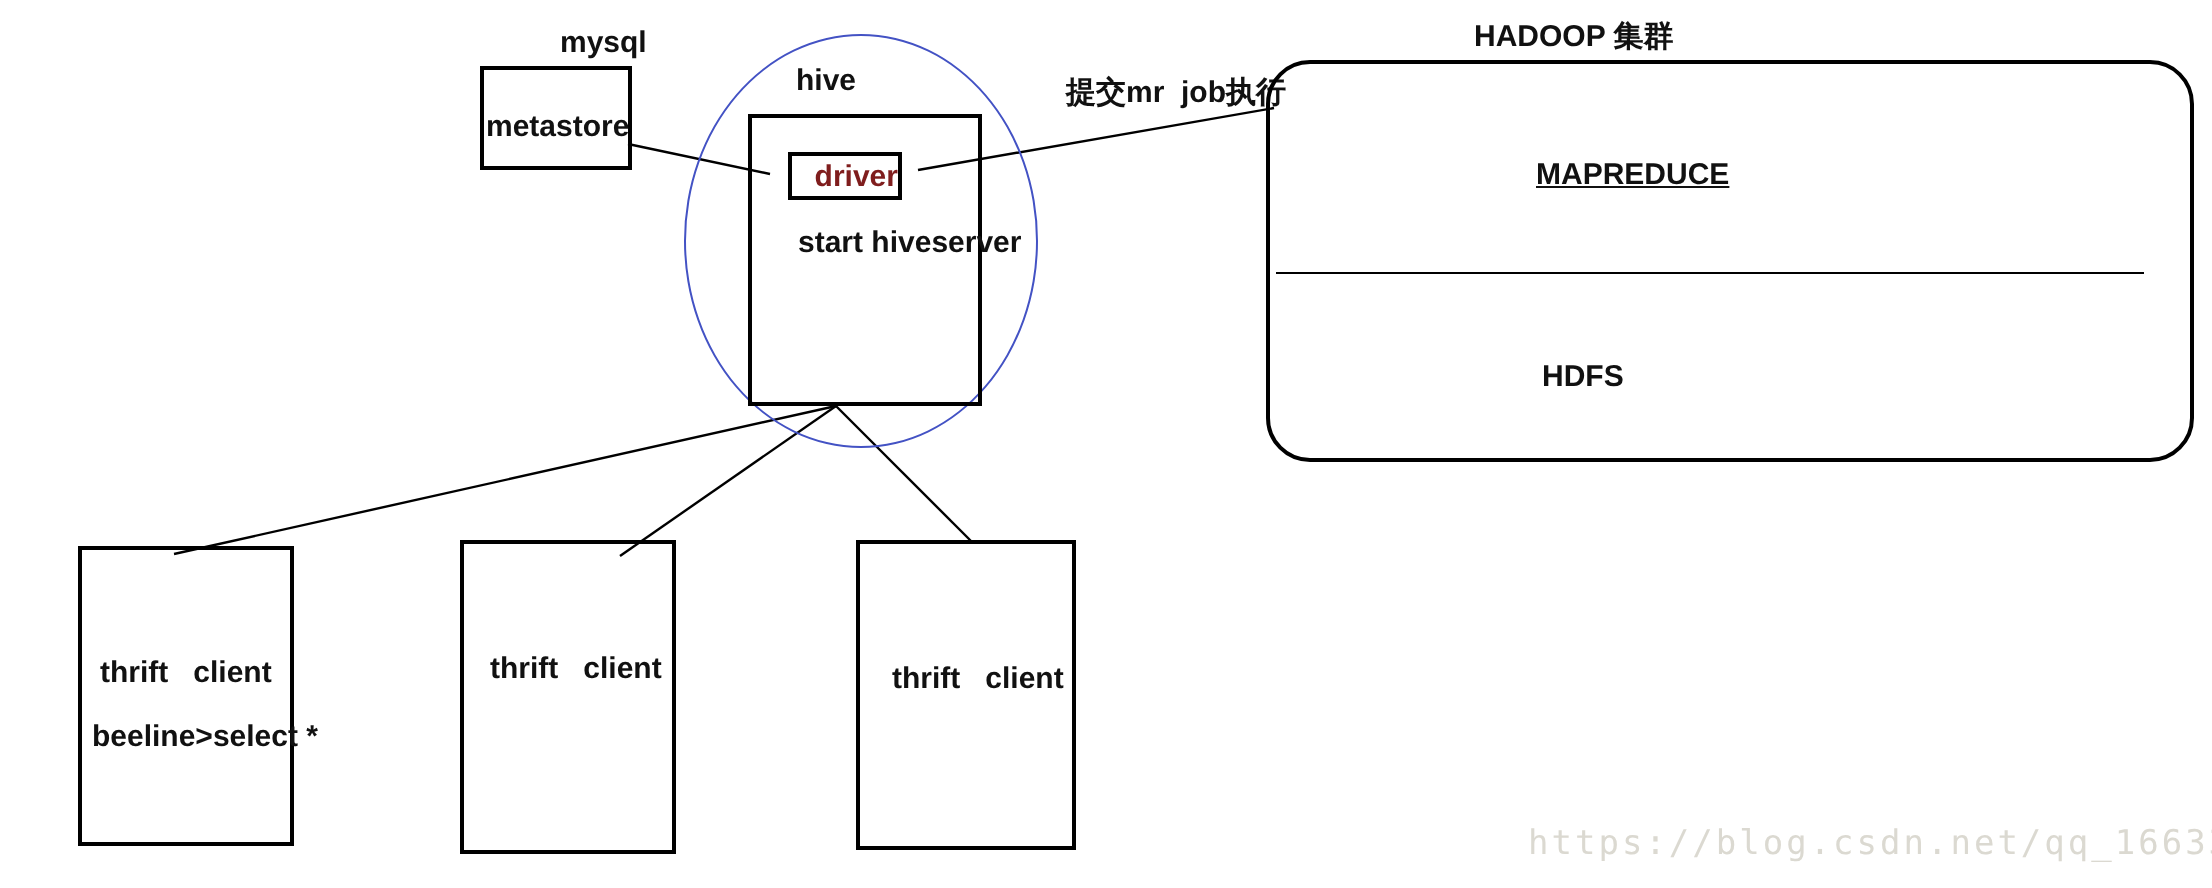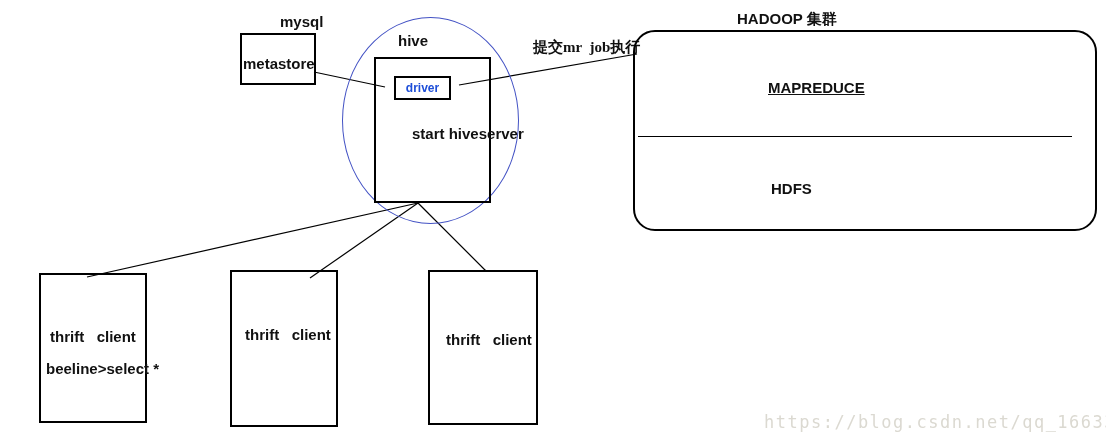--- a/index.html
+++ b/index.html
@@ -52,22 +52,22 @@
   }
   svg.wires{
     position:absolute;left:0;top:0;width:1106px;height:444px;
     pointer-events:none;
   }
   .driver-box{
     position:absolute;
     left:394px;top:76px;width:57px;height:24px;
     border:2px solid #000;
     box-sizing:border-box;
-    display:flex;align-items:center;justify-content:center;
-    font-weight:bold;font-size:12px;color:#1d4ed8;
+    display:flex;align-items:center;justify-content:flex-end;
+    font-weight:bold;font-size:15px;color:#7f1d1d;
     background:transparent;
   }
   .watermark{
     position:absolute;
     left:764px;top:412px;
     font-family:"DejaVu Sans Mono","Liberation Mono",monospace;
     font-size:17px;
     letter-spacing:1.5px;
     color:var(--watermark-color);
     white-space:pre;
@@ -89,23 +89,23 @@
   <div class="lbl" style="left:244px;top:14px;margin-left:36px;">mysql</div>
   <div class="box" style="left:240px;top:33px;width:76px;height:52px;"></div>
   <div class="lbl" style="left:243px;top:56px;">metastore</div>
 
   <div class="ellipse"></div>
   <div class="lbl" style="left:398px;top:33px;">hive</div>
   <div class="box" style="left:374px;top:57px;width:117px;height:146px;"></div>
   <div class="driver-box">
     <span>driver</span>
   </div>
-  <div class="lbl" style="left:412px;top:114px;margin-top:12px;">start hiveserver</div>
+  <div class="lbl" style="left:399px;top:114px;">start hiveserver</div>
 
-  <div class="lbl" style="left:533px;top:39px;font-family:Liberation Serif, serif;">提交mr  job执行</div>
+  <div class="lbl" style="left:533px;top:39px;">提交mr  job执行</div>
 
   <div class="lbl" style="left:737px;top:11px;">HADOOP 集群</div>
   <div class="hadoop-box"></div>
   <div class="lbl" style="left:768px;top:80px;text-decoration:underline;">MAPREDUCE</div>
   <div class="divider"></div>
   <div class="lbl" style="left:771px;top:181px;">HDFS</div>
 
   <div class="box" style="left:39px;top:273px;width:108px;height:150px;"></div>
   <div class="lbl" style="left:50px;top:329px;">thrift   client</div>
   <div class="lbl" style="left:46px;top:361px;">beeline&gt;select *</div>

